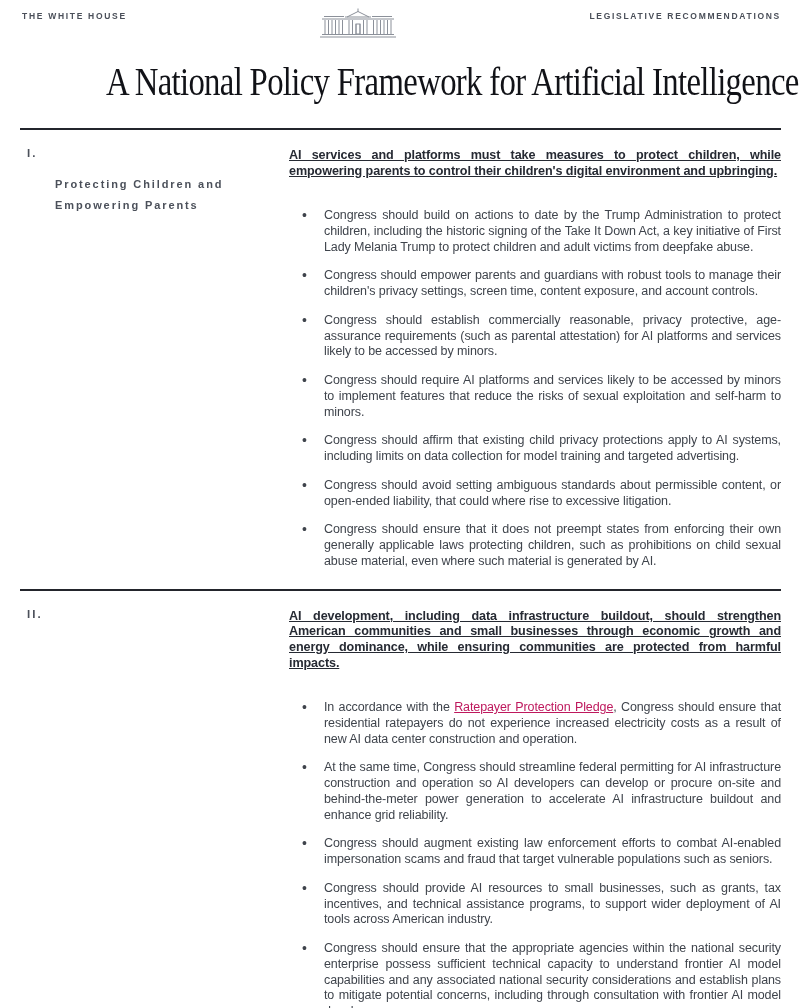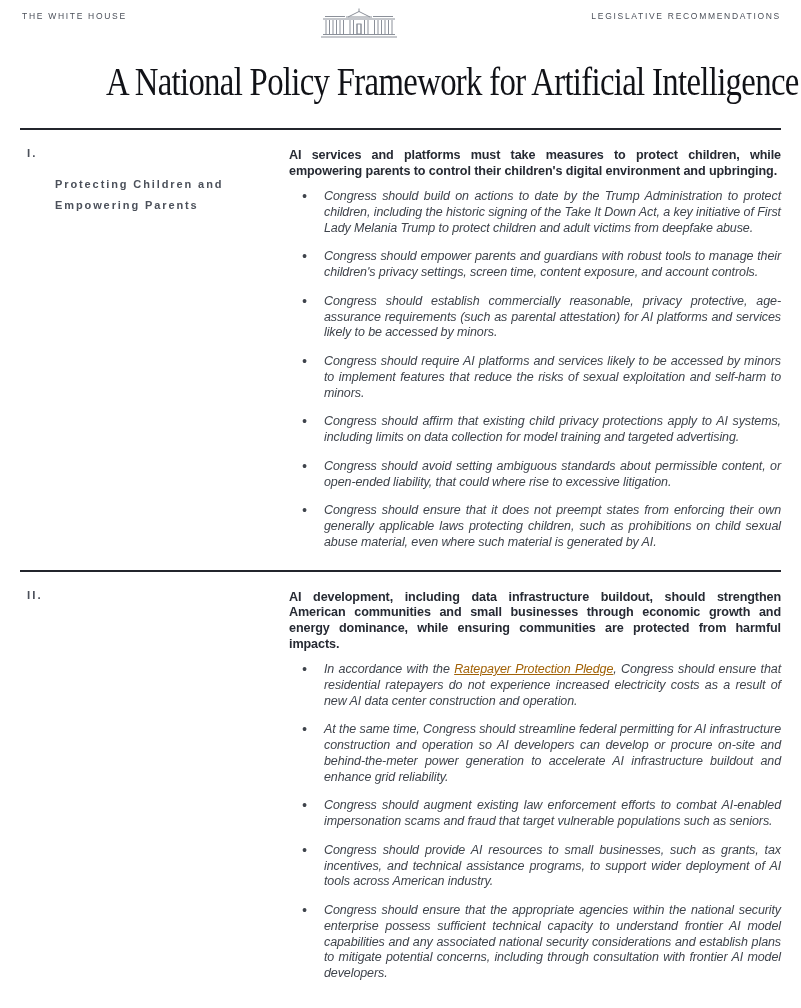--- a/index.html
+++ b/index.html
@@ -16,21 +16,21 @@
   
   .top-header {
     display: flex;
     align-items: flex-start;
     justify-content: space-between;
     padding: 8px 20px 0 22px;
     height: 40px;
   }
   .header-label {
     font-size: 8.5px;
-    font-weight: 400;
+    font-weight: 700;
     letter-spacing: 1.7px;
     color: #4a4f59;
     padding-top: 3px;
     white-space: nowrap;
   }
   .header-icon { width: 78px; height: 30px; flex: 0 0 auto; }
   .header-icon svg { width: 100%; height: 100%; }
 
   
   .title-wrap {
@@ -83,46 +83,46 @@
     margin-left: 28px;
   }
   .sec-right { padding-top: 1px; }
   .sec-intro {
     font-size: 12.6px;
     font-weight: 700;
     line-height: 1.24;
     letter-spacing: -0.1px;
     color: #262a33;
     text-align: justify;
+    text-decoration: underline;
   }
   ul.bullets {
     list-style: none;
-    margin-top: 10px;
-    font-style: italic;
+    margin-top: 29px;
   }
   ul.bullets li {
     position: relative;
     padding-left: 35px;
     margin-bottom: 13px;
     font-size: 12.5px;
     line-height: 1.26;
     letter-spacing: -0.1px;
     color: #3f444c;
     text-align: justify;
   }
   ul.bullets li::before {
     content: "\2022";
     position: absolute;
     left: 13px;
     top: -1px;
     font-size: 14px;
     color: #3f444c;
   }
   a.doc-link {
-    color: #a16207;
+    color: #be185d;
     text-decoration: underline;
     cursor: pointer;
   }
 </style>
 </head>
 <body>
 
 <div class="top-header">
   <div class="header-label">THE WHITE HOUSE</div>
   <div class="header-icon">

